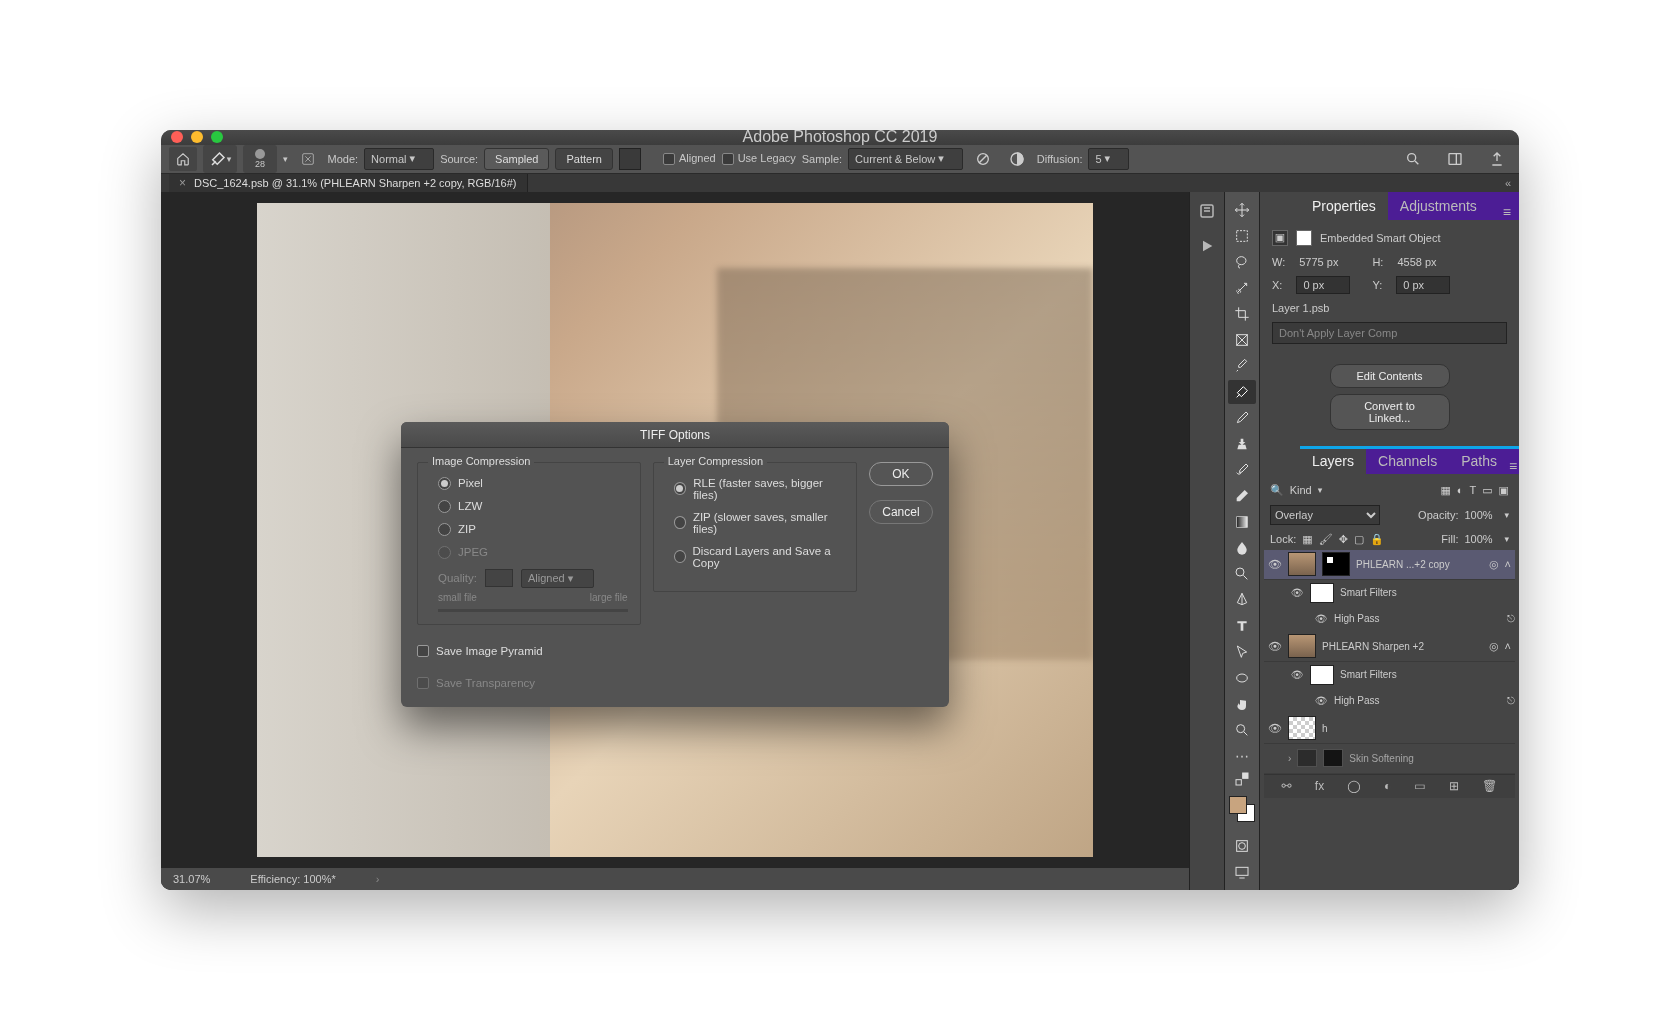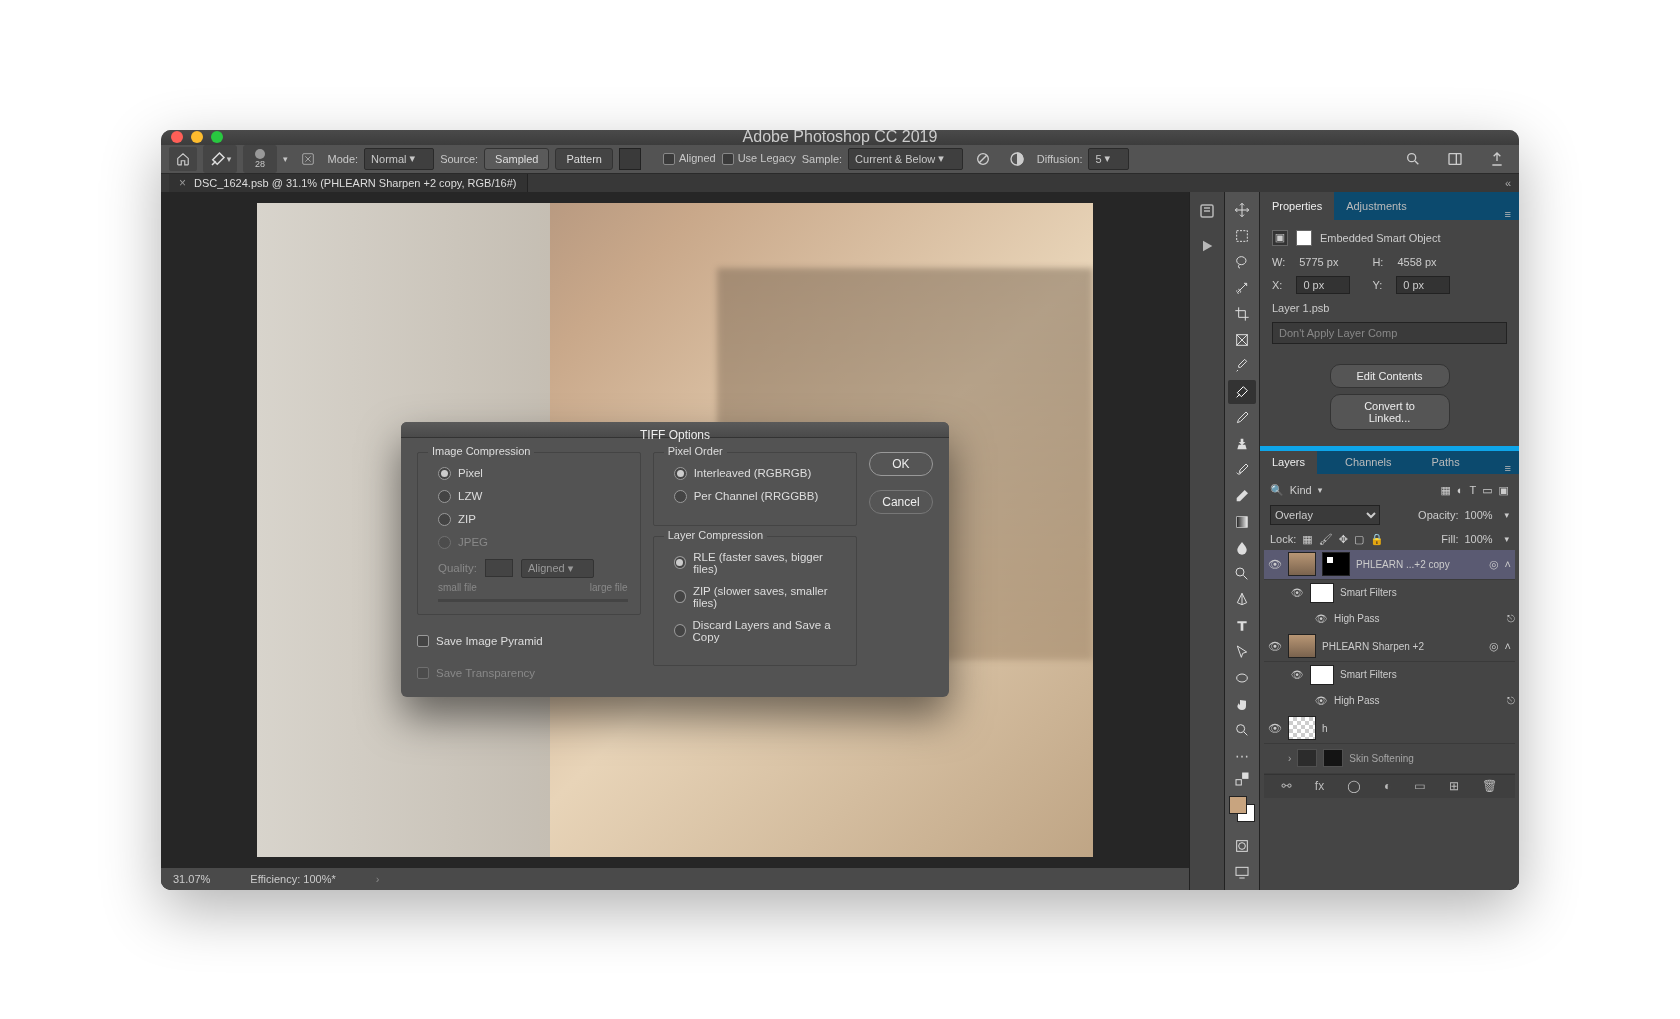--- a/index.html
+++ b/index.html
@@ -48,21 +48,21 @@
 
 .tools { width:34px; background:#535353; display:flex; flex-direction:column; align-items:center; padding:6px 0; gap:2px;}
 .tool { width:28px; height:24px; display:flex; align-items:center; justify-content:center; border-radius:2px; color:#ddd;}
 .tool.selected { background:#333; }
 .swatches { margin-top:6px; position:relative; width:26px; height:26px;}
 .sw-fore { position:absolute; top:0; left:0; width:18px; height:18px; background:#c8a47f; border:1px solid #222; }
 .sw-back { position:absolute; bottom:0; right:0; width:18px; height:18px; background:#fff; border:1px solid #222; }
 
 
 .right-panels { width:260px; background:#454545; display:flex; flex-direction:column; border-left:1px solid #222;}
-.panel-tabs { height:28px; display:flex; align-items:flex-end; background:#0c4a6e; font-size:11px; color:#bbb;}
+.panel-tabs { height:28px; display:flex; align-items:flex-end; background:#4c1d95; font-size:14px; color:#bbb;margin-left:40px;}
 .ptab { padding:6px 12px; height:100%; display:flex; align-items:center;}
 .ptab.active { background:#454545; color:#eee;}
 .panel-tabs .menu { margin-left:auto; padding-right:8px;}
 .panel-body { padding:10px 12px; color:#ccc; font-size:11px; }
 .prop-row { display:flex; gap:14px; margin-bottom:8px; align-items:center;}
 .prop-row .val { background:#333; border:1px solid #222; padding:2px 6px; min-width:54px; display:inline-block; font-size:11px;}
 .panel-btn { display:block; margin:6px auto; background:#555; border:1px solid #333; color:#eee; font-size:11px; padding:5px 14px; border-radius:10px; width:120px; text-align:center;}
 
 
 .layers-body { padding:6px 4px; font-size:11px; color:#ccc;}
@@ -75,21 +75,21 @@
 .thumb { width:28px; height:24px; background:#999; border:1px solid #222;}
 .mask-thumb { width:28px; height:24px; background:#000; border:1px solid #222; display:inline-block;}
 .layer-name { flex:1; white-space:nowrap; overflow:hidden; text-overflow:ellipsis; font-size:10px;}
 .layer-sub { padding-left:26px; height:26px; display:flex; align-items:center; gap:6px; font-size:10px;}
 .layer-foot { height:24px; border-top:1px solid #333; display:flex; align-items:center; justify-content:space-around; padding:0 6px; background:#3f3f3f;}
 .layer-foot .fic { font-size:12px; color:#bbb;}
 
 
 .overlay { position:absolute; inset:0; display:flex; align-items:flex-start; justify-content:center; padding-top:230px; }
 .dialog { width: 548px; background:#535353; border-radius:6px; box-shadow:0 20px 40px rgba(0,0,0,0.5); overflow:hidden; color:#ddd; font-size:11.5px; }
-.dialog-title { height:16px; background:linear-gradient(#5a5a5a,#4a4a4a); text-align:center; line-height:26px; font-size:12px; color:#eee; border-bottom:1px solid #333;}
+.dialog-title { height:26px; background:linear-gradient(#5a5a5a,#4a4a4a); text-align:center; line-height:26px; font-size:12px; color:#eee; border-bottom:1px solid #333;}
 .dialog-body { display:flex; padding: 14px 16px 18px 16px; gap:12px;}
 .dcol { display:flex; flex-direction:column; gap:10px; }
 .dcol.left { width: 230px; }
 .dcol.mid { width: 210px; }
 .dcol.right { width: 66px; justify-content:flex-start; gap:14px;}
 .fieldset { border:1px solid #444; border-radius:2px; padding:10px 12px 12px 20px; position:relative;}
 .legend { position:absolute; top:-8px; left:10px; background:#535353; padding:0 4px; font-size:11px; color:#ddd;}
 .radio-row { display:flex; align-items:center; gap:7px; margin:4px 0 10px 0;}
 .radio { width:13px; height:13px; border:1px solid #999; border-radius:50%; display:flex; align-items:center; justify-content:center; background:#444;}
 .radio.selected::after { content:''; width:7px; height:7px; border-radius:50%; background:#ccc; display:block;}
@@ -248,31 +248,20 @@
                     <span>Save Image Pyramid</span>
                   </div>
                 <div class="check-row">
                     <span class="dcheck disabled"></span>
                     <span class="disabled-label">Save Transparency</span>
                   </div>
               </div>
 
               <div class="dcol mid">
                 <div class="fieldset">
-                  <span class="legend">Pixel Order</span>
-                  <div class="radio-row">
-                      <span class="radio selected"></span>
-                      <span>Interleaved (RGBRGB)</span>
-                    </div>
-                  <div class="radio-row">
-                      <span class="radio"></span>
-                      <span>Per Channel (RRGGBB)</span>
-                    </div>
-                </div>
-                <div class="fieldset">
                   <span class="legend">Layer Compression</span>
                   <div class="radio-row">
                       <span class="radio selected"></span>
                       <span>RLE (faster saves, bigger files)</span>
                     </div>
                   <div class="radio-row">
                       <span class="radio"></span>
                       <span>ZIP (slower saves, smaller files)</span>
                     </div>
                   <div class="radio-row">
@@ -475,21 +464,21 @@
           <span style="margin-left:8px;">Y:</span>
             <span class="val">0 px</span>
         </div>
         <div style="margin:8px 0;">Layer 1.psb</div>
         <div class="sel" style="width:100%;background:#3a3a3a;border:1px solid #222;padding:4px 6px;color:#888;"><span>Don't Apply Layer Comp</span></div>
         <div style="height:14px;"></div>
         <div class="panel-btn">Edit Contents</div>
         <div class="panel-btn">Convert to Linked...</div>
       </div>
 
-      <div class="panel-tabs" style="border-top:5px solid #0ea5e9;gap:16px;">
+      <div class="panel-tabs" style="border-top:3px solid #0ea5e9;">
         <div class="ptab active">Layers</div>
         <div class="ptab">Channels</div>
         <div class="ptab">Paths</div>
         <div class="menu">≡</div>
       </div>
       <div class="layers-body">
         <div class="layer-opts">
           <span style="font-size:11px;">🔍</span>
             <span>Kind</span>
           <span style="font-size:9px;">▾</span>

